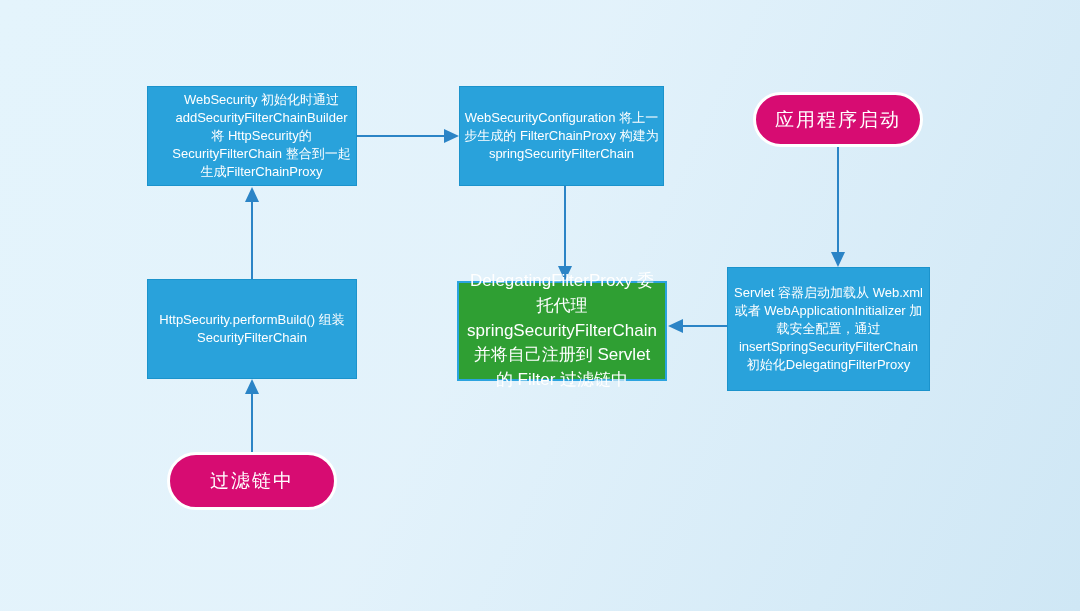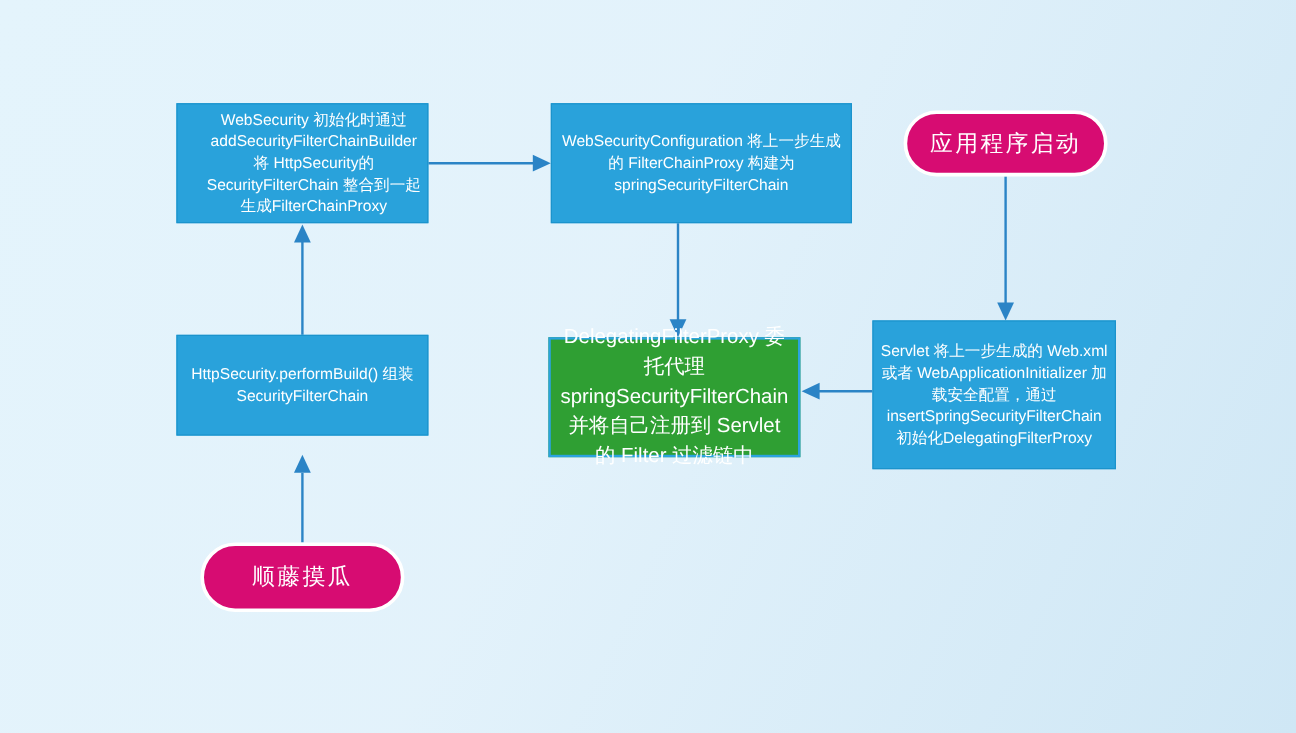--- a/index.html
+++ b/index.html
@@ -43,23 +43,23 @@
     overflow-wrap: break-word;
   }
   .terminal {
     background: #d70c72;
     border: 3px solid #ffffff;
     border-radius: 999px;
     font-size: 19px;
     letter-spacing: 2px;
   }
   .node-websecurity-init      { left: 147px; top: 86px;  width: 210px; height: 100px; padding-left: 22px; }
-  .node-websecurity-config    { left: 459px; top: 86px;  width: 251px; height: 100px; }
+  .node-websecurity-config    { left: 459px; top: 86px;  width: 205px; height: 100px; }
   .node-app-start             { left: 753px; top: 92px;  width: 170px; height: 55px;  }
-  .node-http-security         { left: 147px; top: 279px; width: 210px; height: 84px; }
+  .node-http-security         { left: 147px; top: 279px; width: 210px; height: 100px; }
   .node-delegating-proxy      { left: 457px; top: 281px; width: 210px; height: 100px; }
   .node-servlet-container     { left: 727px; top: 267px; width: 203px; height: 124px; }
   .node-start-explore         { left: 167px; top: 452px; width: 170px; height: 58px;  }
   .arrow line    { stroke: #2b84c6; stroke-width: 2; }
   .arrow polygon { fill: #2b84c6; }
 </style>
 </head>
 <body>
 
 <div class="canvas">
@@ -94,17 +94,17 @@
   <div class="node process node-websecurity-init">WebSecurity 初始化时通过 addSecurityFilterChainBuilder将 HttpSecurity的 SecurityFilterChain 整合到一起 生成FilterChainProxy</div>
 
   <div class="node process node-websecurity-config">WebSecurityConfiguration 将上一步生成的 FilterChainProxy 构建为springSecurityFilterChain</div>
 
   <div class="node terminal node-app-start">应用程序启动</div>
 
   <div class="node process node-http-security">HttpSecurity.performBuild() 组装SecurityFilterChain</div>
 
   <div class="node process-green node-delegating-proxy">DelegatingFilterProxy 委托代理 springSecurityFilterChain并将自己注册到 Servlet 的 Filter 过滤链中</div>
 
-  <div class="node process node-servlet-container">Servlet 将上一步生成的 Web.xml 或者 WebApplicationInitializer 加载安全配置，通过 insertSpringSecurityFilterChain 初始化DelegatingFilterProxy</div>
+  <div class="node process node-servlet-container">Servlet 容器启动加载从 Web.xml 或者 WebApplicationInitializer 加载安全配置，通过 insertSpringSecurityFilterChain 初始化DelegatingFilterProxy</div>
 
-  <div class="node terminal node-start-explore">顺藤摸瓜</div>
+  <div class="node terminal node-start-explore">过滤链中</div>
 
 </div>
 
 </body></html>

